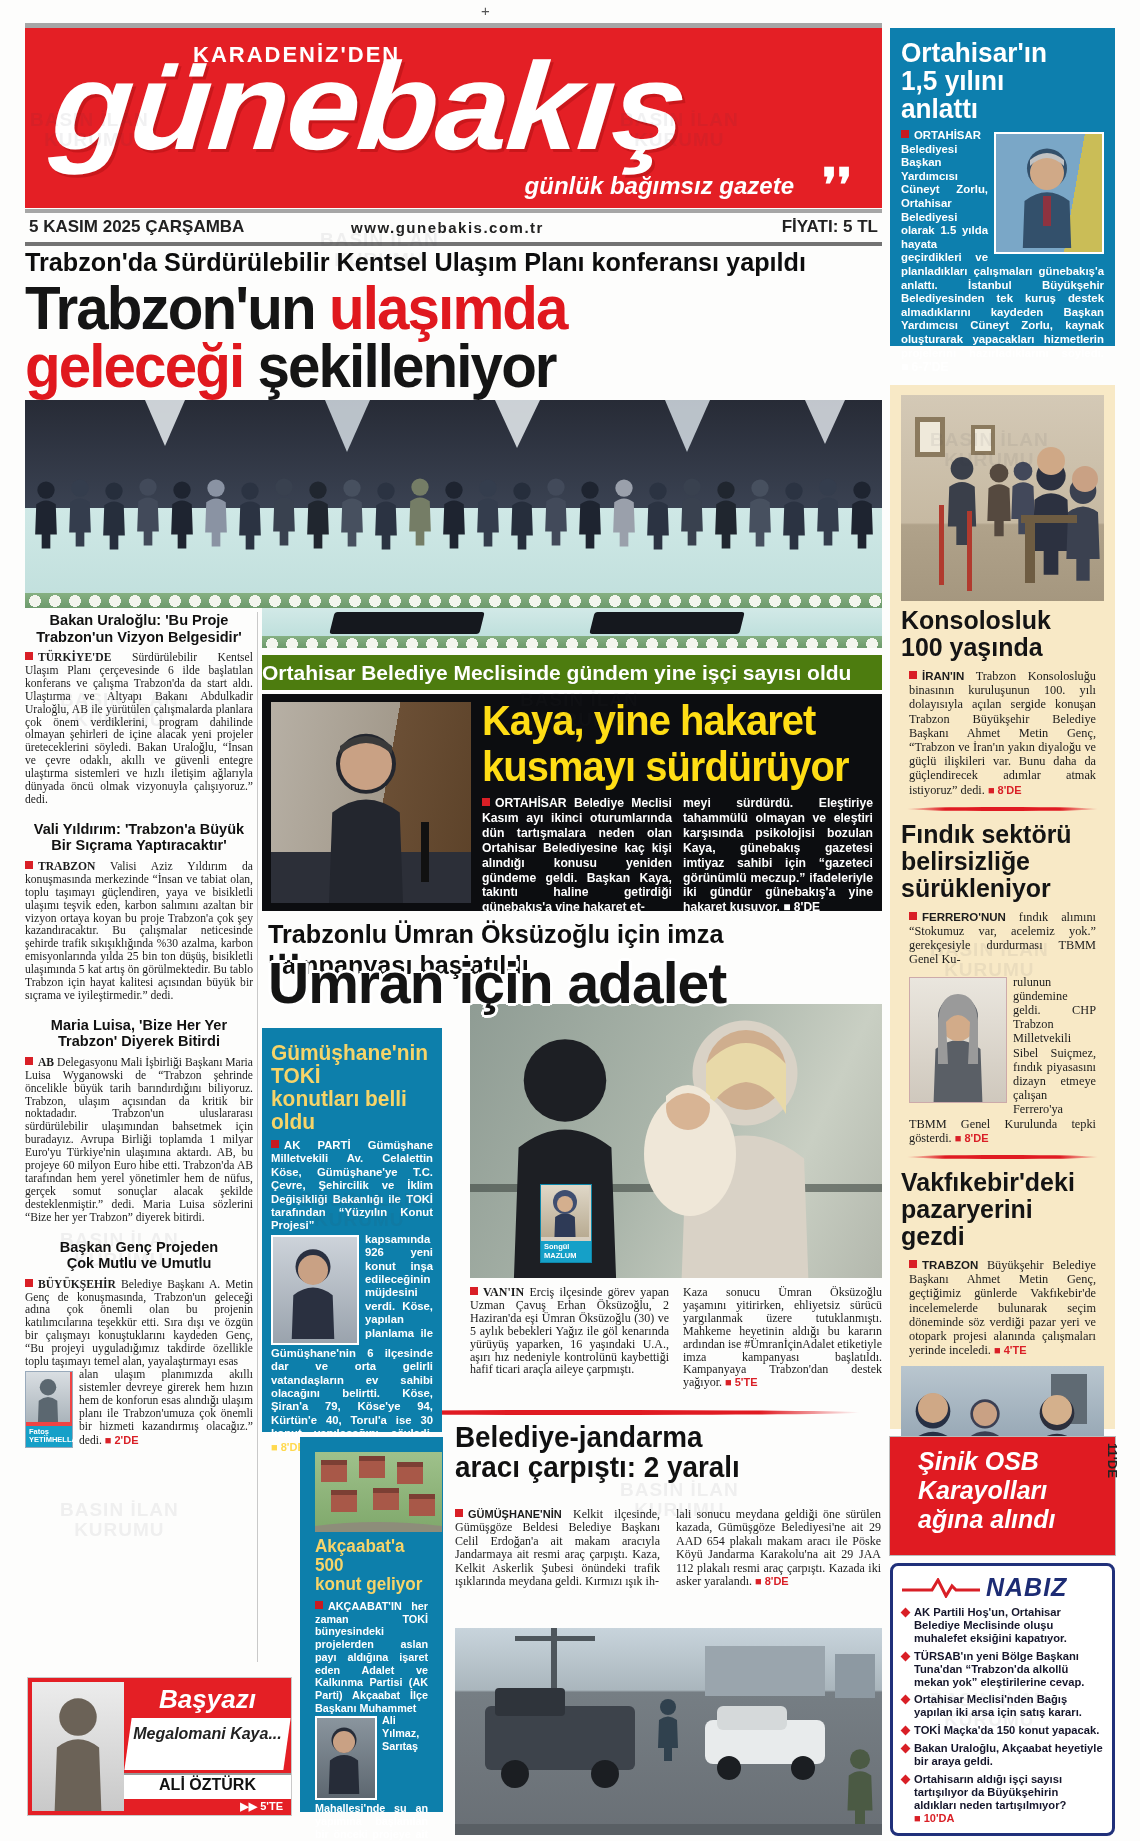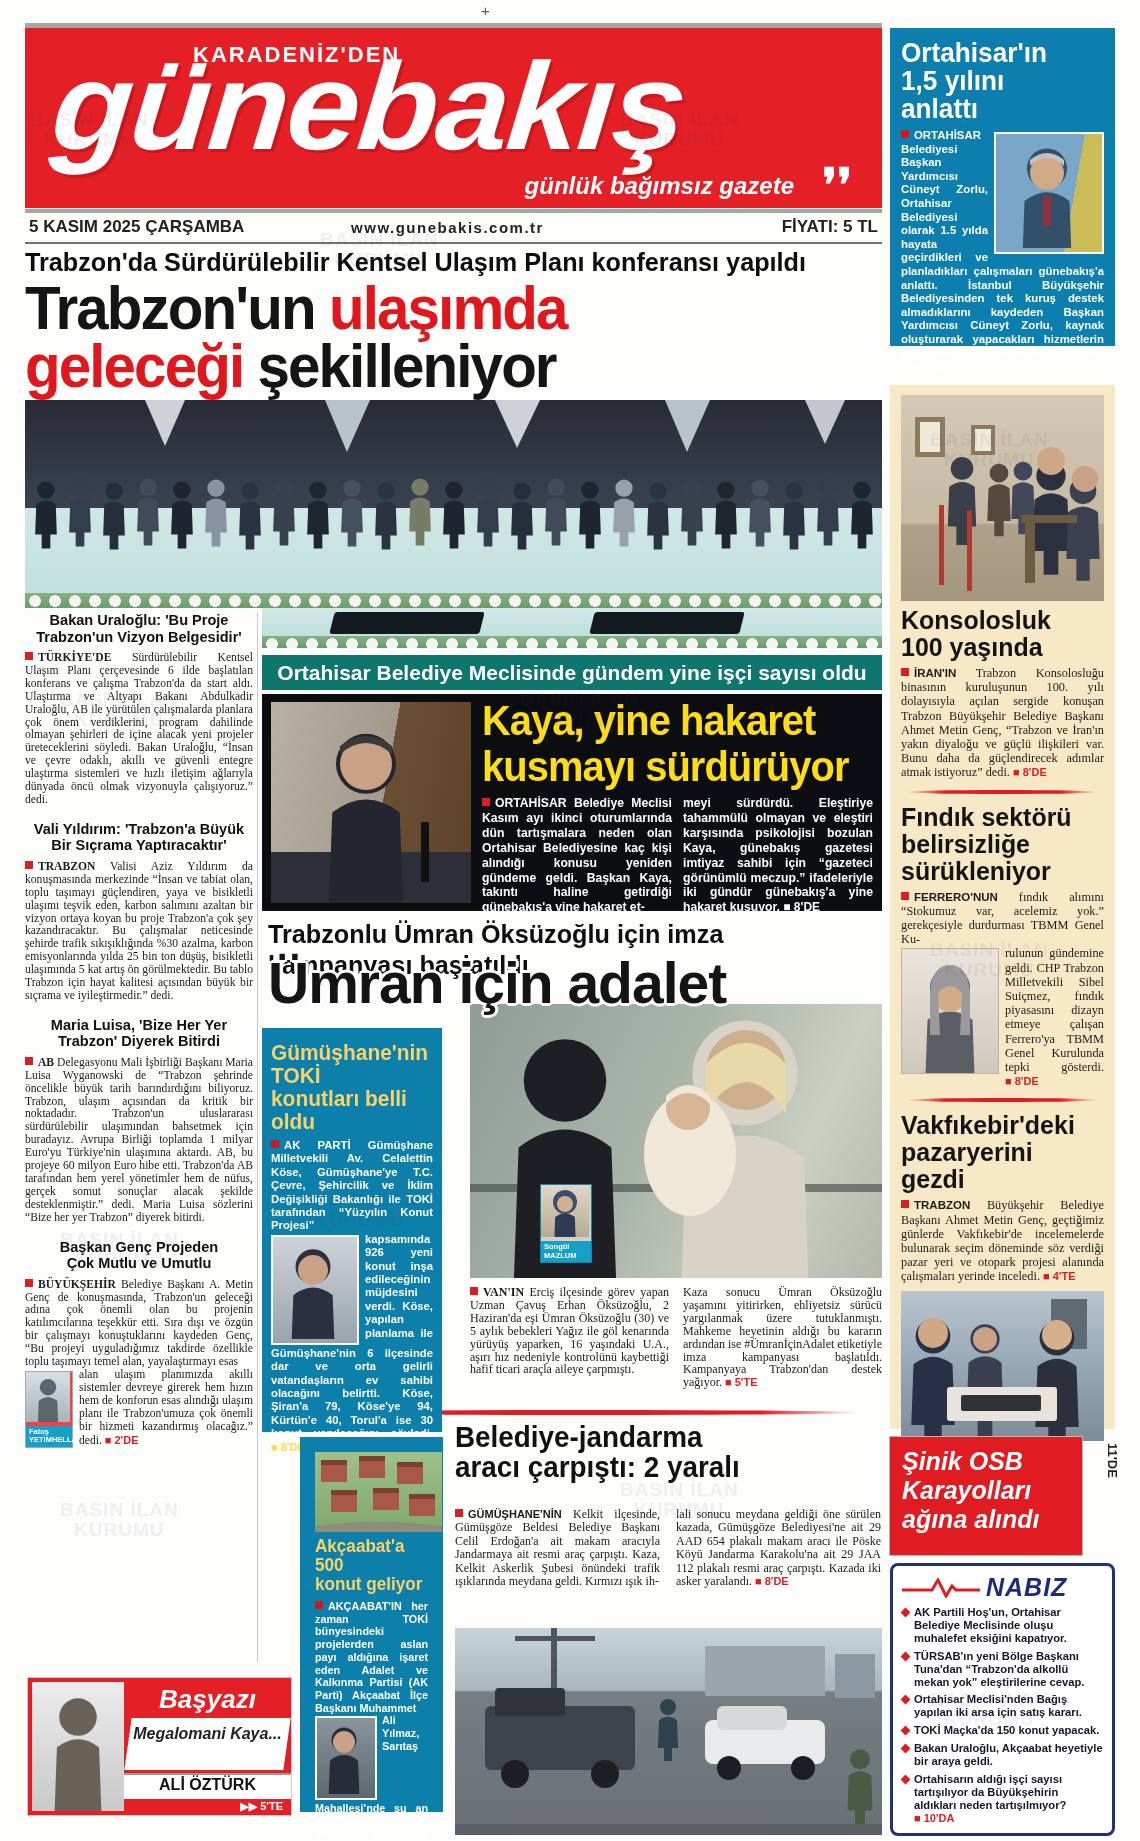--- a/index.html
+++ b/index.html
@@ -7,21 +7,21 @@
   .abs{position:absolute;}
   
   .wm{position:absolute;text-align:center;font:900 19px/20px "Liberation Sans",sans-serif;color:rgba(60,60,70,.07);letter-spacing:1px;pointer-events:none;z-index:50;}
   
   .gray-strip{position:absolute;background:#a6a6a6;}
   #mast{position:absolute;left:25px;top:28px;width:857px;height:180px;background:#e41f25;}
   #mast .kicker{position:absolute;left:168px;top:14px;color:#fff;font:900 22px "Liberation Sans",sans-serif;letter-spacing:2px;z-index:2;}
   #mast .logo{position:absolute;left:34px;top:16px;color:#fff;font:italic 900 124px/1 "Liberation Sans",sans-serif;letter-spacing:-2px;transform:scaleX(1.06) skewX(-5deg);transform-origin:left top;text-shadow:3px 3px 0 rgba(120,0,0,.25);}
   #mast .tagline{position:absolute;right:88px;bottom:8px;color:#fff;font:italic 900 24px "Liberation Sans",sans-serif;}
   #mast .mark{position:absolute;right:30px;bottom:2px;color:#fff;font:900 46px/40px "Liberation Serif",serif;}
-  #datebar{position:absolute;left:25px;top:214px;width:857px;height:28px;border-bottom:2px solid #737373;}
+  #datebar{position:absolute;left:25px;top:214px;width:857px;height:28px;border-bottom:4px solid #737373;}
   #datebar .d{position:absolute;left:4px;top:3px;font:900 17px "Liberation Sans",sans-serif;color:#222;}
   #datebar .w{position:absolute;left:0;right:12px;top:5px;text-align:center;font:700 15px "Liberation Sans",sans-serif;letter-spacing:1.5px;color:#222;}
   #datebar .p{position:absolute;right:4px;top:3px;font:900 17px "Liberation Sans",sans-serif;color:#222;}
   
   #lead-kicker{position:absolute;left:25px;top:247px;width:857px;font:900 26px "Liberation Sans",sans-serif;color:#0d0d0d;transform:scaleX(.97);transform-origin:left;}
   #lead-head{position:absolute;left:25px;top:279px;width:880px;font:900 62px/58px "Liberation Sans",sans-serif;letter-spacing:-2px;transform:scaleX(.94);transform-origin:left top;}
   #lead-head .blk{color:#151515;} #lead-head .red{color:#e0181e;}
   
   .ph{position:relative;overflow:hidden;background:#b9c2c9;}
   .flowers{position:absolute;left:0;right:0;bottom:0;height:15px;background:radial-gradient(circle 6px at 10px 8px,#f3f5ee 96%,transparent),linear-gradient(#86b183,#6d9a6c);background-size:20px 16px,100% 100%;background-repeat:repeat-x,no-repeat;}
@@ -42,21 +42,21 @@
   
   #basyazi{position:absolute;left:28px;top:1678px;width:263px;height:137px;background:#e41f25;box-shadow:0 0 0 1px #c9c9c9;}
   #basyazi .foto{position:absolute;left:4px;top:4px;width:92px;height:129px;background:linear-gradient(#ececec,#c9c9c9);}
   #basyazi .banner{position:absolute;left:100px;top:4px;right:4px;height:34px;color:#fff;font:italic 900 26px/34px "Liberation Sans",sans-serif;text-align:center;}
   #basyazi .panel{position:absolute;left:100px;top:40px;right:4px;height:52px;background:#fff;transform:skewX(-8deg);}
   #basyazi .title{position:absolute;left:104px;top:46px;right:8px;color:#222;font:italic 900 16px/19px "Liberation Sans",sans-serif;text-align:center;z-index:2;}
   #basyazi .author-band{position:absolute;left:96px;top:95px;right:0;height:24px;background:#fff;border-top:2px solid #999;}
   #basyazi .author{position:absolute;left:104px;top:98px;right:8px;color:#111;font:900 16px "Liberation Sans",sans-serif;text-align:center;z-index:2;}
   #basyazi .pg{position:absolute;right:8px;bottom:2px;color:#fff;font:900 11px "Liberation Sans",sans-serif;}
   
-  #kaya-kicker{position:absolute;left:262px;top:655px;width:620px;height:35px;background:#0f766e;color:#fff;font:700 21px/35px "Liberation Sans",sans-serif;text-align:center;}
+  #kaya-kicker{position:absolute;left:262px;top:655px;width:620px;height:35px;background:#4d7c0f;color:#fff;font:700 21px/35px "Liberation Sans",sans-serif;text-align:left;}
   #kaya-box{position:absolute;left:262px;top:694px;width:620px;height:217px;background:#0c0d10;}
   #kaya-box .foto{position:absolute;left:9px;top:8px;width:200px;height:201px;}
   #kaya-box .yh{position:absolute;left:220px;color:#ffdd15;font:900 42px/46px "Liberation Sans",sans-serif;letter-spacing:-1px;transform:scaleX(.95);transform-origin:left;}
   #kaya-cols{position:absolute;left:220px;top:102px;width:392px;display:flex;gap:11px;}
   #kaya-cols .c{width:190px;color:#fff;font:700 12.2px/14.9px "Liberation Sans",sans-serif;text-align:justify;}
   #umran-kick{position:absolute;left:268px;top:919px;width:614px;font:900 26px "Liberation Sans",sans-serif;color:#0e0e0e;transform:scaleX(.97);transform-origin:left;}
   #umran-head{position:absolute;left:268px;top:953px;font:900 57px/60px "Liberation Sans",sans-serif;color:#141414;letter-spacing:-1px;z-index:3;
     text-shadow:-3px 0 #fff,3px 0 #fff,0 -3px #fff,0 3px #fff,-2px -2px #fff,2px 2px #fff,2px -2px #fff,-2px 2px #fff;}
   #umran-photo{position:absolute;left:470px;top:1004px;width:412px;height:274px;}
   #songul{position:absolute;left:540px;top:1184px;width:50px;z-index:4;border:1px solid #0e87aa;background:#d8cfc0;}
@@ -81,26 +81,26 @@
   #jan-cols{position:absolute;left:455px;top:1508px;width:427px;display:flex;gap:16px;}
   #jan-cols .c{width:205px;font:12px/13.4px "Liberation Serif",serif;text-align:justify;color:#1b1b1b;}
   #jan-photo{position:absolute;left:455px;top:1628px;width:427px;height:207px;}
   
   #orta-box{position:absolute;left:890px;top:28px;width:225px;height:318px;padding:11px;box-sizing:border-box;}
   #orta-box .oh{color:#fff;font:900 27px/28px "Liberation Sans",sans-serif;transform:scaleX(.97);transform-origin:left;}
   #orta-box .foto{float:right;width:106px;height:118px;margin:3px 0 4px 6px;border:2px solid #fff;}
   #orta-box .obody{font:700 11.4px/13.6px "Liberation Sans",sans-serif;text-align:justify;margin:6px 0 0;}
   #cream{position:absolute;left:890px;top:385px;width:225px;height:1044px;background:#f8e9c6;padding:10px 11px;box-sizing:border-box;}
   .cream-head{font:900 26px/27px "Liberation Sans",sans-serif;color:#141414;transform:scaleX(.96);transform-origin:left;margin:6px 0 5px;}
-  .cream-body{font:12.3px/14.2px "Liberation Serif",serif;text-align:justify;color:#1c1c1c;margin:0;}
+  .cream-body{font:12.3px/14.2px "Liberation Serif",serif;text-align:justify;color:#1c1c1c;margin:8px;}
   .sep{height:4px;margin:10px 6px;border-radius:50%;background:linear-gradient(to right,rgba(224,27,34,0),#e01b22 20%,#e01b22 80%,rgba(224,27,34,0));}
   #kon-photo{width:203px;height:206px;margin-bottom:6px;}
   #fin-photo{float:left;width:96px;height:124px;margin:2px 6px 2px 0;border:1px solid #caa;}
   #vak-photo{width:203px;height:150px;margin-top:7px;}
-  #sinik{position:absolute;left:890px;top:1437px;width:192px;height:118px;background:#e01b22;padding:10px 12px;box-sizing:border-box;box-shadow:0 0 0 1px #bbb;}
+  #sinik{position:absolute;left:890px;top:1437px;width:225px;height:118px;background:#e01b22;padding:10px 28px;box-sizing:border-box;box-shadow:0 0 0 1px #bbb;}
   #sinik .sl{color:#fff;font:italic 900 25px/29px "Liberation Sans",sans-serif;}
   #sinik-side{position:absolute;left:1120px;top:1443px;font:900 13px "Liberation Sans",sans-serif;color:#222;transform:rotate(90deg);transform-origin:left top;}
   #nabiz{position:absolute;left:890px;top:1563px;width:225px;height:273px;background:#fff;border:3px solid #20307a;border-radius:8px;padding:7px 9px;box-sizing:border-box;}
   #nabiz .nhdr{display:flex;align-items:center;gap:6px;margin-bottom:4px;}
   #nabiz .ntitle{font:italic 900 25px "Liberation Sans",sans-serif;color:#1d2c74;letter-spacing:1px;}
   #nabiz .item{display:flex;gap:5px;margin-bottom:5px;}
   #nabiz .dia{flex:0 0 7px;width:7px;height:7px;background:#d91f26;transform:rotate(45deg);margin-top:3px;}
   #nabiz .itxt{font:700 11.2px/12.9px "Liberation Sans",sans-serif;color:#15162b;}
   .plus{position:absolute;font:400 15px "Liberation Sans",sans-serif;color:#555;}
   .vrule{position:absolute;width:1px;background:#c9c9c9;}

